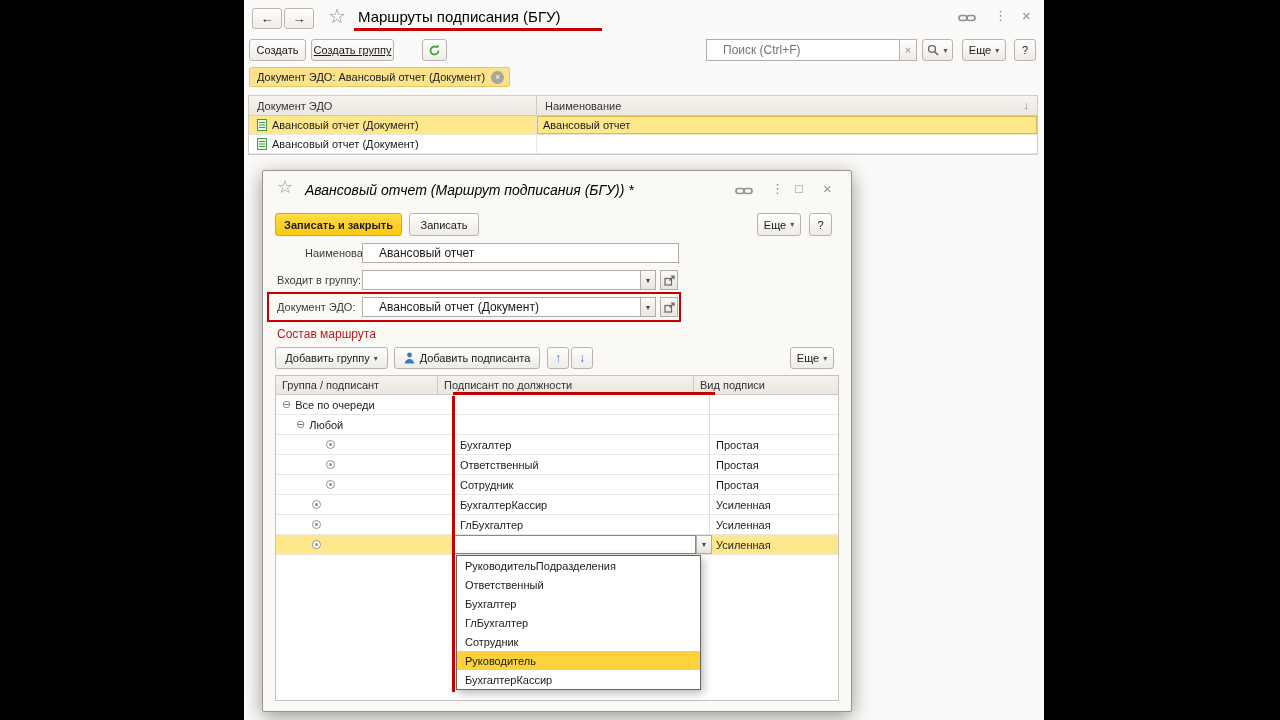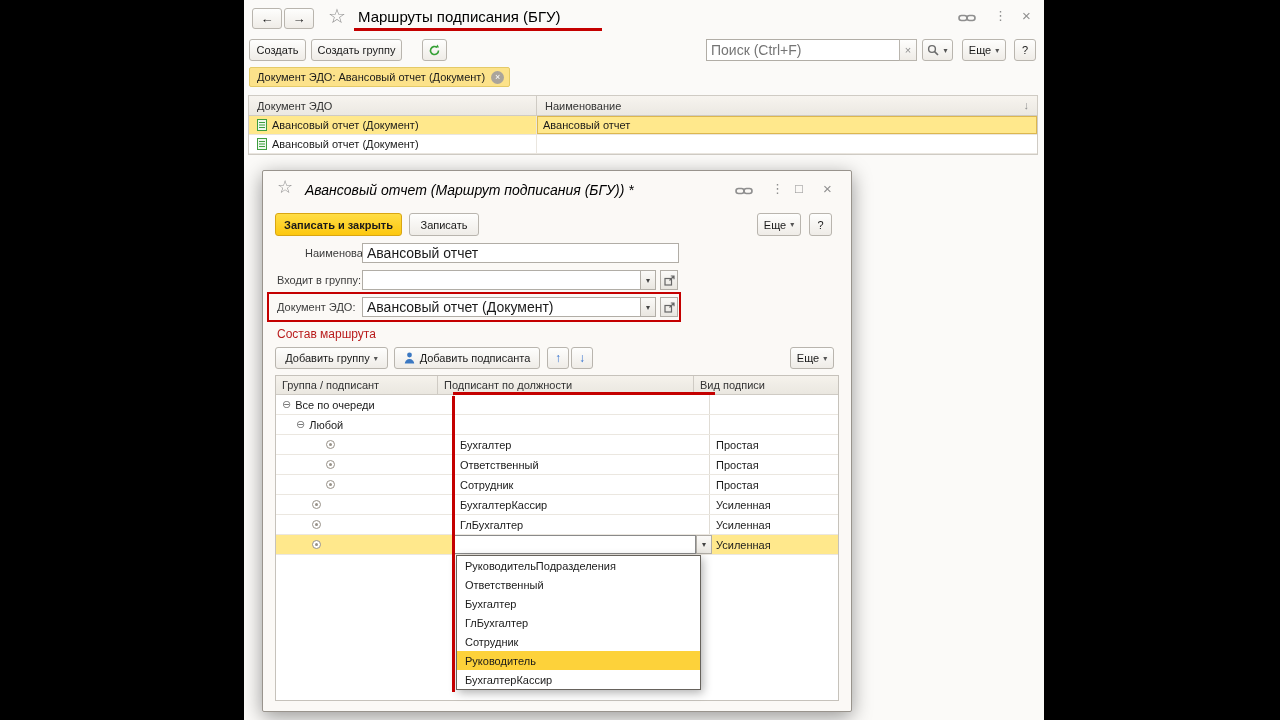--- a/index.html
+++ b/index.html
@@ -12,21 +12,21 @@
   .abs { position:absolute; }
   .btn {
     position:absolute; height:22px; display:flex; align-items:center; justify-content:center;
     background:linear-gradient(#fefefd,#efece7); border:1px solid #b9b5ae; border-radius:3px;
     font-size:11px; padding:0 9px; cursor:default; white-space:nowrap;
   }
   .btn .caret { font-size:8px; color:#555; margin-left:4px; }
   .icon { color:#8f8f8f; }
   .input {
     position:absolute; height:20px; background:#fff; border:1px solid #b1ada6;
-    font-size:14px; padding:0 4px; font-family:inherit; color:#1a1a1a;
+    font-size:12px; padding:0 16px; font-family:inherit; color:#1a1a1a;
   }
   .combo-btn {
     position:absolute; height:20px; width:16px; display:flex; align-items:center; justify-content:center;
     background:linear-gradient(#fbfaf8,#e9e6e0); border:1px solid #b1ada6; font-size:8px; color:#444;
   }
   .label { position:absolute; font-size:11px; color:#3c3c3c; }
   
   .mtable { position:absolute; left:4px; top:95px; width:790px; background:#fff; border:1px solid #cfcbc4; }
   .mhead { display:flex; height:20px; background:linear-gradient(#f7f4ef,#ebe8e2); border-bottom:1px solid #cfcbc4; font-size:11px; color:#333; }
   .mhead .hc1 { width:288px; border-right:1px solid #cfcbc4; display:flex; align-items:center; padding-left:8px; }
@@ -107,21 +107,21 @@
           <rect x="9" y="4.5" width="8" height="5" rx="2.5"></rect>
         </g>
       </svg>
   </div>
   <div class="abs icon" style="left:750px;top:8px;font-size:13px;">⋮</div>
   <div class="abs icon" style="left:778px;top:7px;font-size:15px;">×</div>
 
   <div class="btn" style="left:5px;top:39px;width:57px;">
     <span>Создать</span>
   </div>
-  <div class="btn" style="left:67px;top:39px;width:91px;">
+  <div class="btn" style="left:67px;top:39px;width:83px;text-decoration:underline;">
     <span>Создать группу</span>
   </div>
   <div class="btn" style="left:178px;top:39px;width:25px;padding:0;">
     <span>
       <svg width="13" height="13" viewBox="0 0 13 13">
           <path d="M10.5 6.5a4 4 0 1 1-1.6-3.2" fill="none" stroke="#35a035" stroke-width="1.6"></path>
           <path d="M9.5 0.5 L11 3.6 L7.6 3.4 Z" fill="#35a035"></path>
         </svg>
     </span>
   </div>

